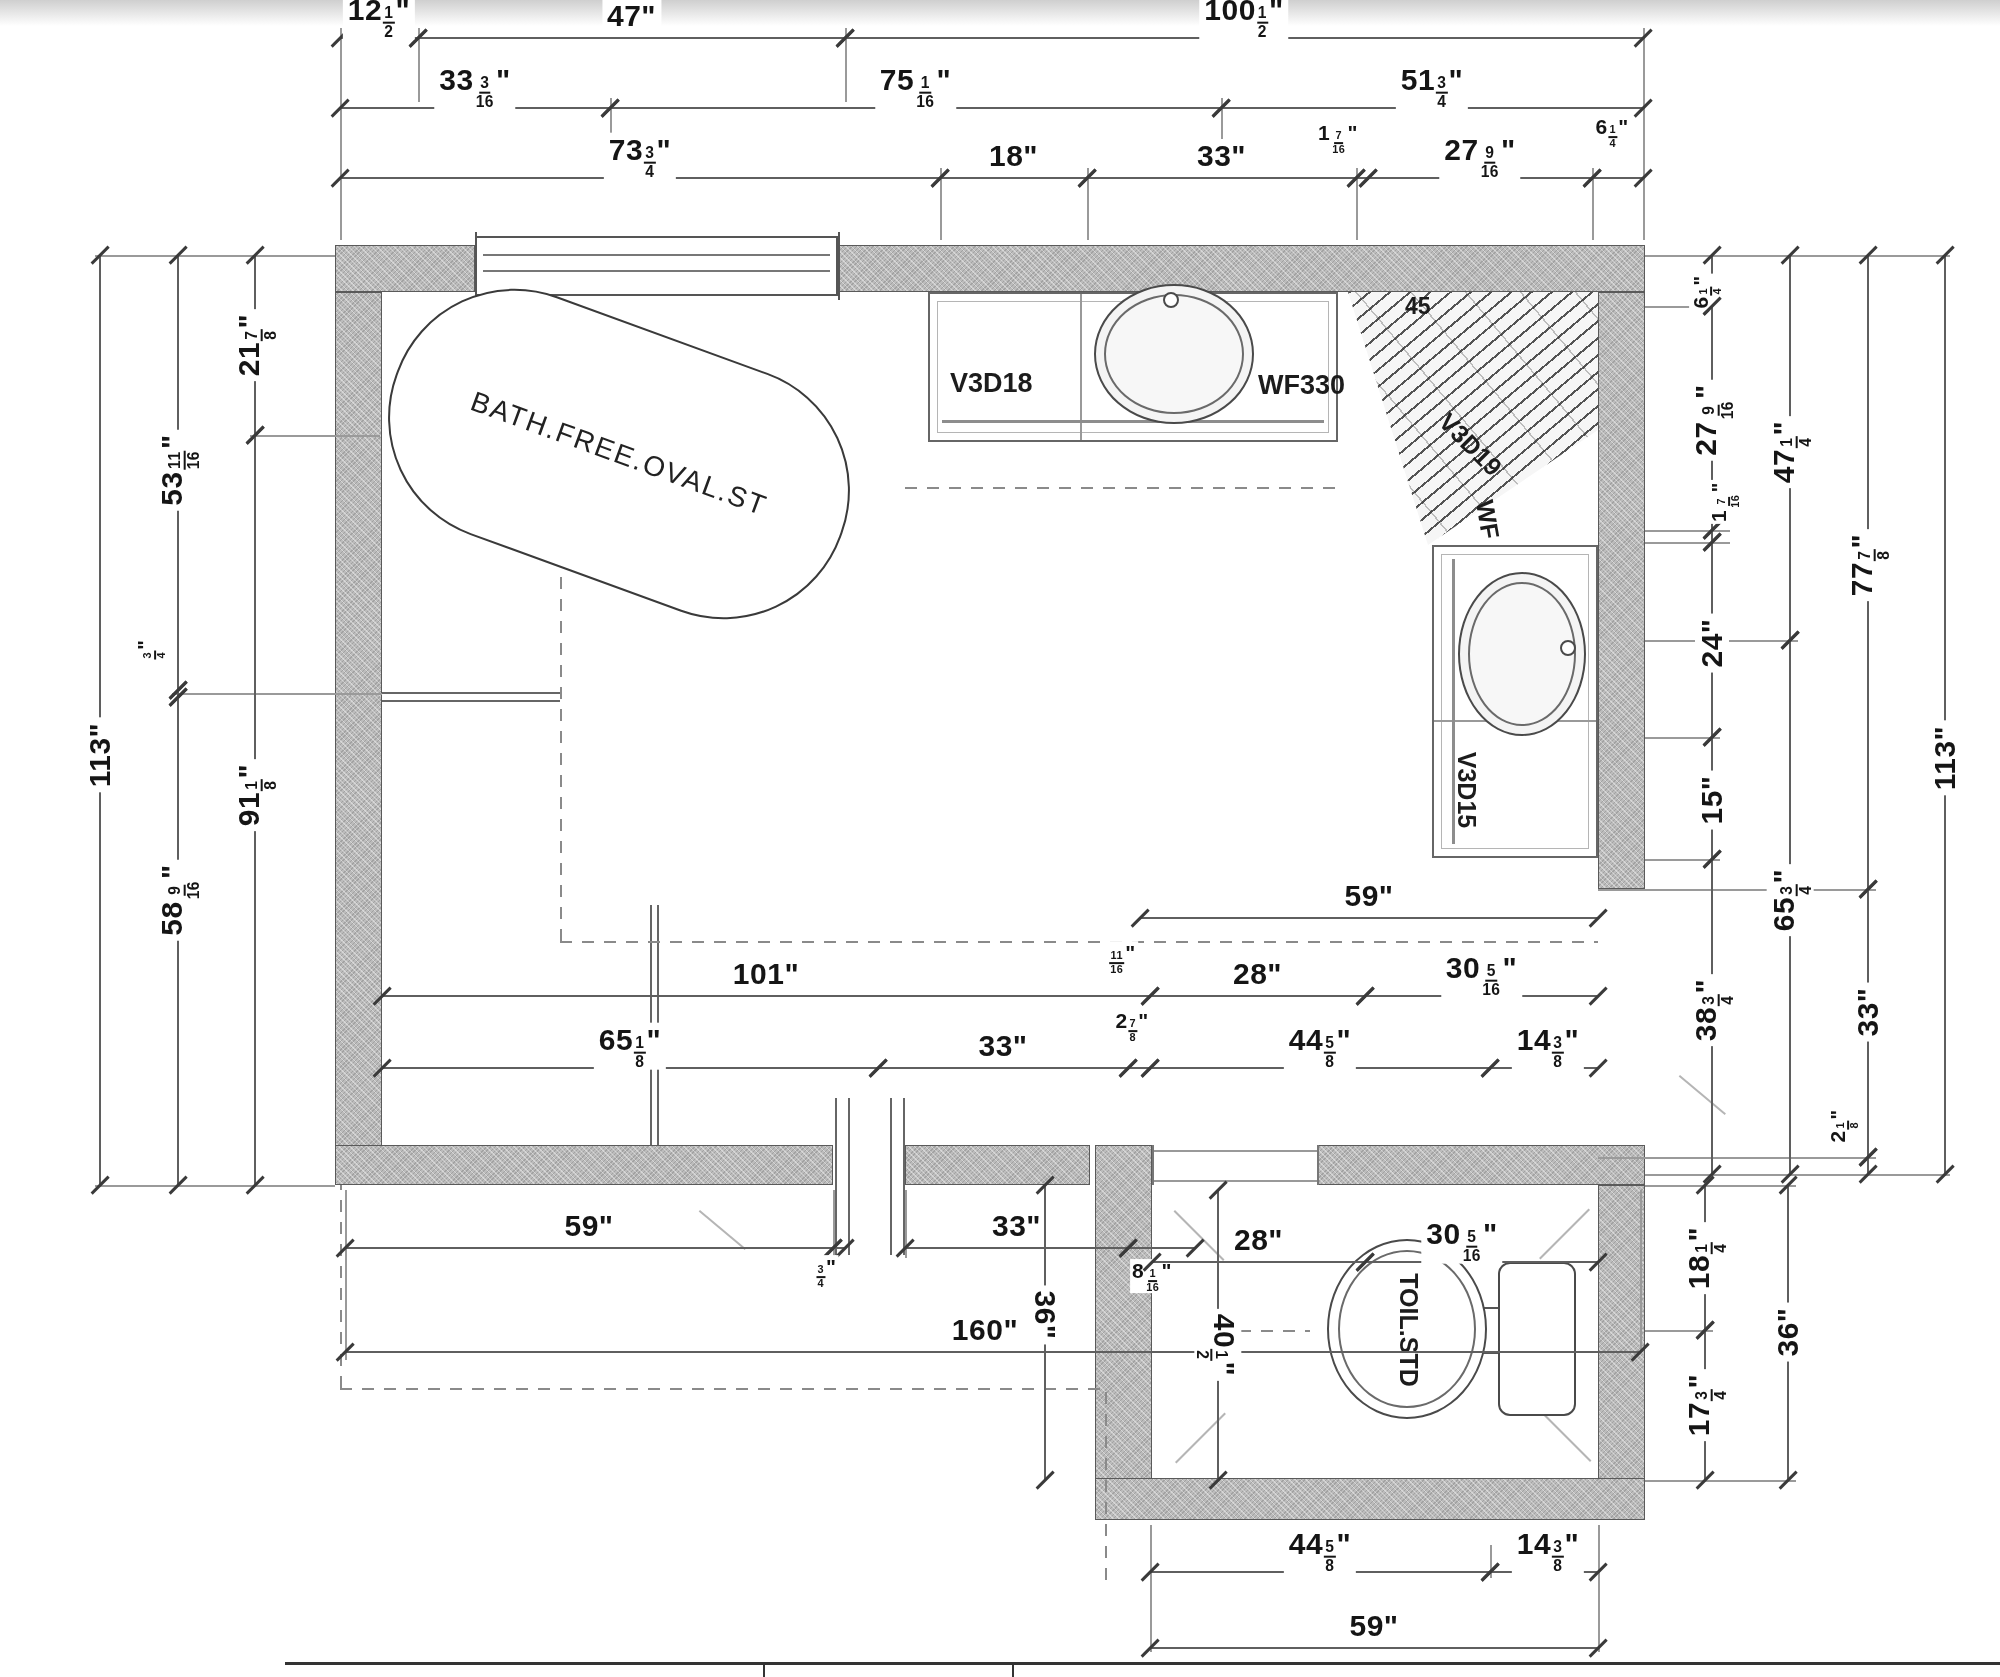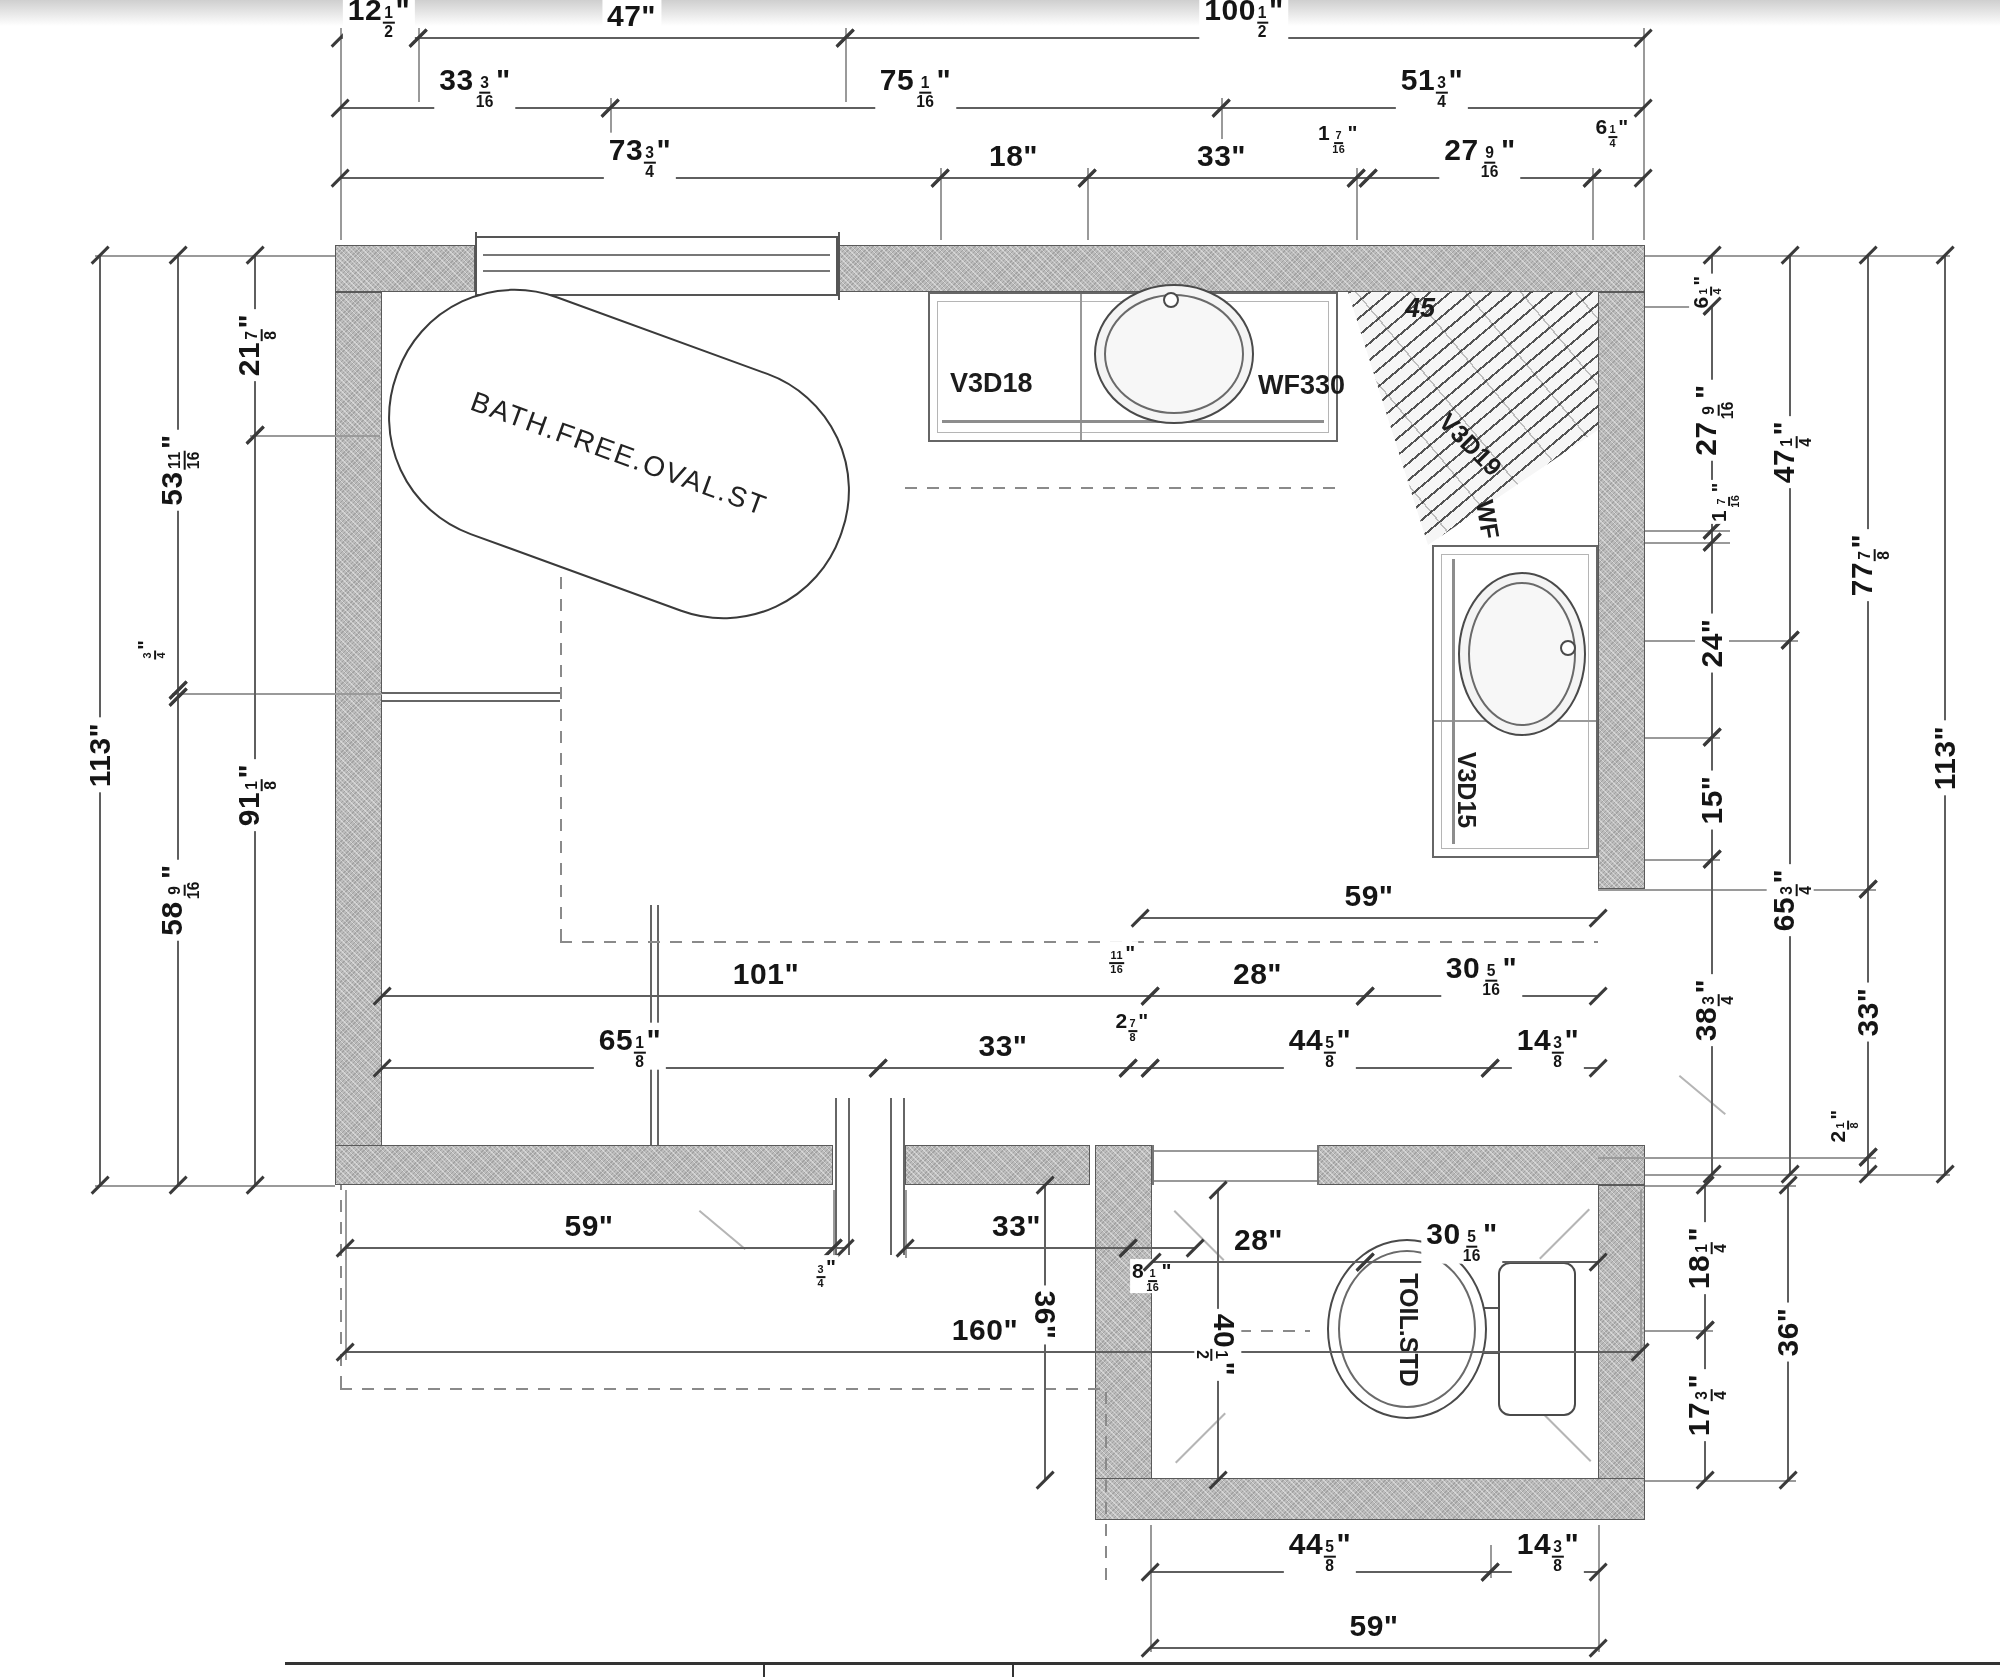--- a/index.html
+++ b/index.html
@@ -156,21 +156,21 @@
     <div style="position:absolute;left:12px;right:12px;top:126px;height:3px;background:#8d8d8d;"></div>
   </div>
   <div class="sink" style="left:1094px;top:284px;width:156px;height:136px;">
     <div class="in"></div>
   </div>
   <div class="faucet" style="left:1163px;top:292px;"></div>
   <div class="fixlab" style="left:950px;top:368px;font-size:27px;">V3D18</div>
   <div class="fixlab" style="left:1258px;top:370px;font-size:27px;">WF330</div>
 
   <div class="shower"></div>
-  <div class="fixlab" style="left:1405px;top:293px;font-size:27px;font-style:italic;">45</div>
+  <div class="fixlab" style="left:1405px;top:293px;font-size:23px;">45</div>
   <div class="fixlab" style="left:1432px;top:430px;font-size:25px;transform:rotate(45deg);">V3D19</div>
   <div class="fixlab" style="left:1468px;top:505px;font-size:25px;transform:rotate(80deg);">WF</div>
 
   <div class="vanity" style="left:1432px;top:545px;width:166px;height:313px;">
     <div class="inner"></div>
     <div style="position:absolute;left:0;top:173px;width:100%;height:1.5px;background:#999;"></div>
     <div style="position:absolute;left:18px;top:12px;bottom:12px;width:3px;background:#8d8d8d;"></div>
   </div>
   <div class="sink" style="left:1458px;top:572px;width:124px;height:160px;">
     <div class="in"></div>

